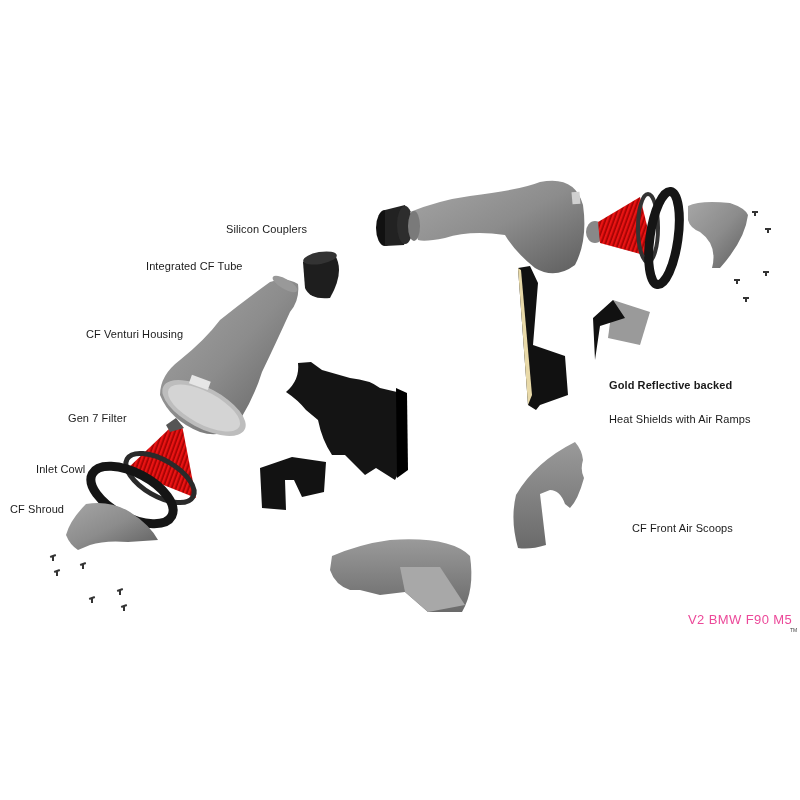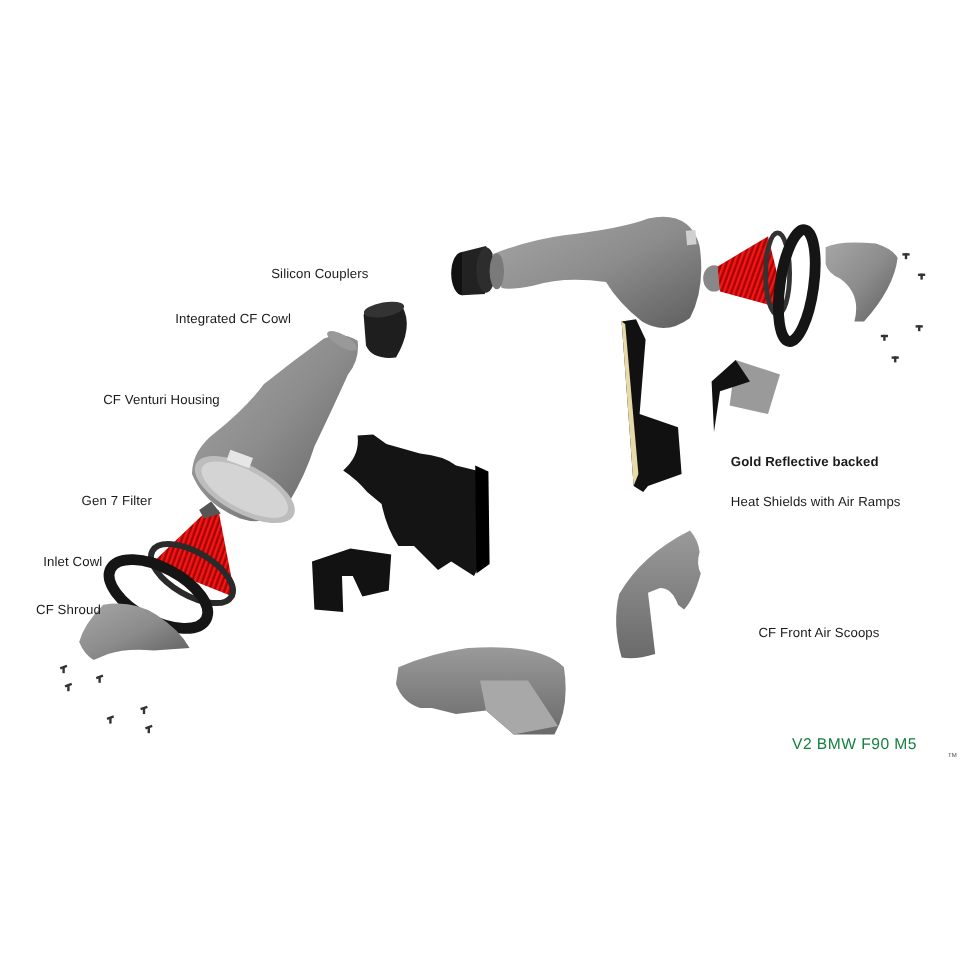--- a/index.html
+++ b/index.html
@@ -1,19 +1,19 @@
 <!DOCTYPE html>
 <html><head>
 <meta charset="utf-8">
 <style>
   html, body { margin: 0; padding: 0; background: #ffffff; }
   body { width: 800px; height: 800px; position: relative; overflow: hidden; font-family: "Liberation Sans", sans-serif; }
   .stage { position: absolute; left: 0; top: 0; width: 800px; height: 800px; }
   .label { position: absolute; font-size: 11px; color: #1a1a1a; line-height: 14px; white-space: nowrap; letter-spacing: 0.1px; }
-  .title { position: absolute; left: 660px; top: 612px; font-size: 13px; color: #15803d; letter-spacing: 0.4px; }
+  .title { position: absolute; left: 688px; top: 612px; font-size: 13px; color: #ec4899; letter-spacing: 0.4px; }
   .logo { position: absolute; left: 640px; top: 625px; font-size: 17px; color: #111; letter-spacing: 7.2px; white-space: nowrap; }
   .logo .v { color: #d11a1a; }
   .tm { position: absolute; left: 790px; top: 627px; font-size: 5px; color: #444; }
   svg.parts { position: absolute; left: 0; top: 0; }
 </style>
 </head>
 <body>
 
 <div class="stage">
 
@@ -141,24 +141,24 @@
     <g>
       <path d="M575 442 Q582 450 583 460 Q580 470 584 478 Q578 500 570 508 L565 504 Q560 490 550 490 L540 494 L546 545 Q530 550 518 548 Q510 520 516 495 Q535 462 575 442 Z" fill="url(#grey2)"></path>
     </g>
     <g>
       <path d="M332 556 Q360 544 390 540 Q450 536 470 556 Q475 590 462 612 L428 612 L405 592 L380 595 L360 590 L350 590 Q335 585 330 570 Z" fill="url(#grey2)"></path>
       <path d="M400 567 L440 567 L465 605 L428 612 L405 592 Z" fill="#a8a8a8"></path>
     </g>
   </svg>
 
   <div class="label" style="left:226px; top:222px;">Silicon Couplers</div>
-  <div class="label" style="left:146px; top:259px;">Integrated CF Cowl</div>
+  <div class="label" style="left:146px; top:259px;">Integrated CF Tube</div>
   <div class="label" style="left:86px; top:327px;">CF Venturi Housing</div>
   <div class="label" style="left:68px; top:411px;">Gen 7 Filter</div>
   <div class="label" style="left:36px; top:462px;">Inlet Cowl</div>
-  <div class="label" style="left:10px; top:502px;margin-left:20px;">CF Shroud</div>
+  <div class="label" style="left:10px; top:502px;">CF Shroud</div>
   <div class="label" style="left:609px; top:378px;font-weight:bold;">Gold Reflective backed</div>
   <div class="label" style="left:609px; top:412px;text-align:center;">Heat Shields with Air Ramps</div>
   <div class="label" style="left:609px; top:521px;margin-left:23px;">CF Front Air Scoops</div>
 
   <div class="title">V2 BMW F90 M5</div>
   <div class="tm">TM</div>
 </div>
 
 </body></html>

